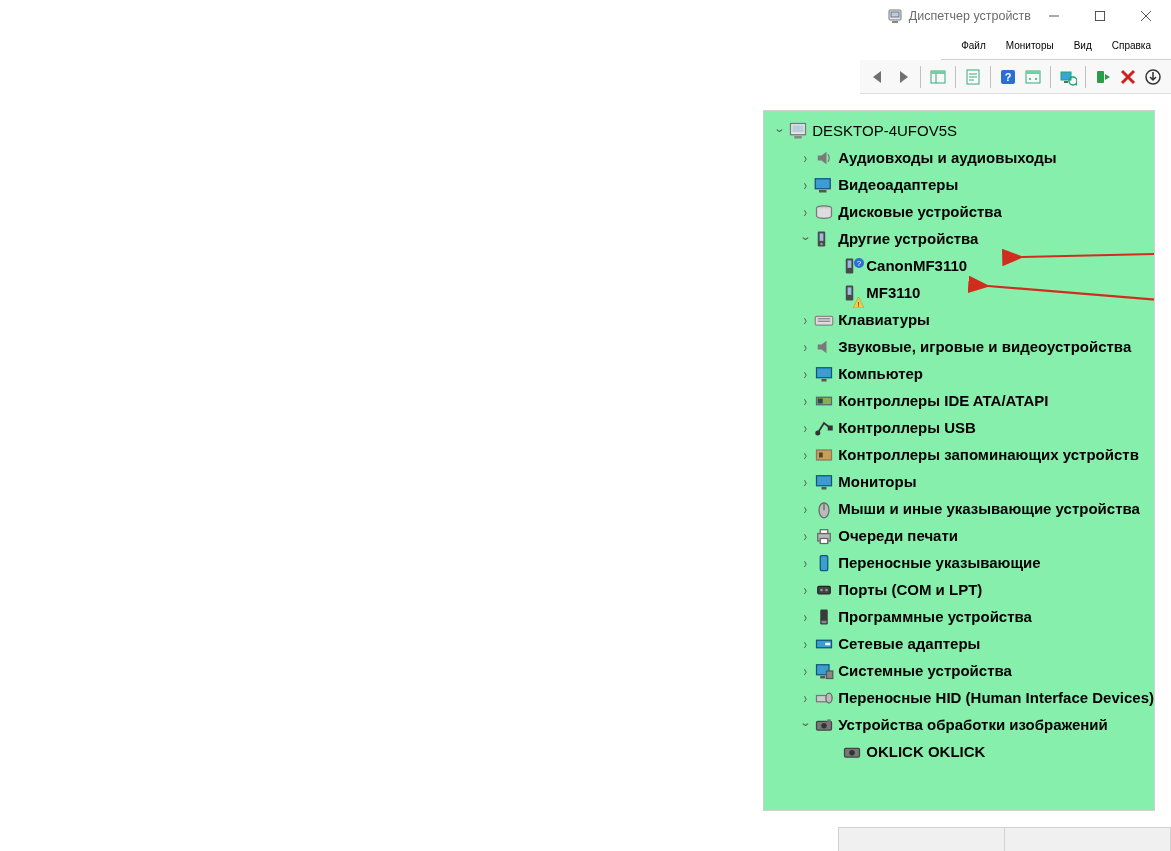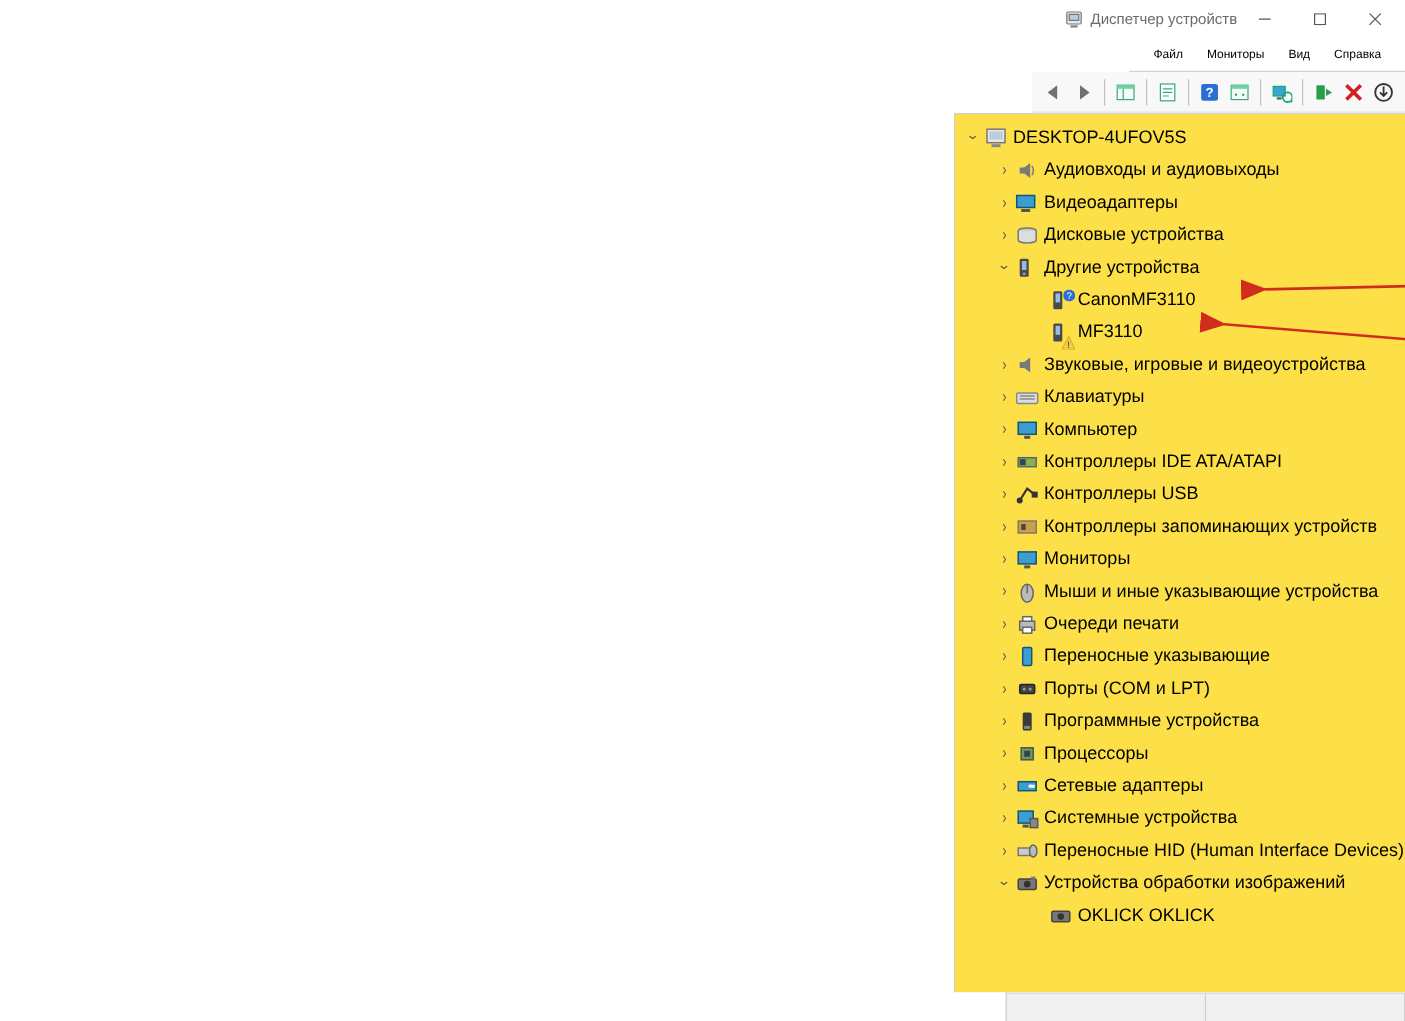--- a/index.html
+++ b/index.html
@@ -19,28 +19,28 @@
   .menubar .menu-item { padding:3px 10px; font-size:10px; color:#000;}
 
   
   .toolbar { height:34px; background:#f8f8f8; display:flex; align-items:center; padding:3px 6px; gap:1px; border-bottom:1px solid #e0e0e0;}
   .tbtn { width:24px; height:24px; display:flex; align-items:center; justify-content:center; border-radius:2px;}
   .tsep { width:1px; height:22px; background:#c0c0c0; margin:0 4px;}
   .tbtn svg { width:18px; height:18px;}
 
   
   .body-area { flex:1; display:flex; flex-direction:column; background:#fff; overflow:hidden; position:relative;}
-  .tree-scroll { flex:1; overflow-y:scroll; border:1px solid #d0d0d0; margin:0; background:#fde047; position:relative; }
+  .tree-scroll { flex:1; overflow-y:scroll; border:1px solid #d0d0d0; margin:16px; background:#86efac; position:relative; }
   .tree { padding:6px 0 6px 4px; position:relative;}
   .tnode { display:flex; align-items:center; height:27px; font-size:15px; }
   .tnode .twisty { width:18px; height:18px; display:flex; align-items:center; justify-content:center; color:#5a5a5a; font-size:11px;}
   .tnode .twisty.open::before { content:"⌄"; transform:translateY(-2px) scaleX(1.3); display:inline-block;}
   .tnode .twisty.closed::before { content:"›"; transform:scaleY(1.3); display:inline-block;}
   .tnode .nico { width:20px; height:20px; margin-right:4px; display:flex; align-items:center; justify-content:center; position:relative;}
-  .tnode .nlabel { white-space:nowrap; }
+  .tnode .nlabel { white-space:nowrap;font-weight:bold; }
   .d0 { padding-left:2px;}
   .d1 { padding-left:28px;}
   .d2 { padding-left:56px;}
   .tnode.bold .nlabel { font-weight:400;}
 
   
   .statusbar { height:24px; background:#f0f0f0; border-top:1px solid #d0d0d0; display:flex;}
   .statusbar .pane { border-right:1px solid #d0d0d0; }
   .statusbar .pane:first-child { flex:1;}
   .statusbar .pane.small { width:166px;}
@@ -257,40 +257,40 @@
                   <text x="5.5" y="9.5" text-anchor="middle" font-size="8" fill="#333">!</text>
                 </svg></span>
           </span>
           <span class="nlabel">MF3110</span>
         </div>
 
         <div class="tnode d1">
           <span class="twisty closed"></span>
           <span class="nico">
               <svg viewBox="0 0 16 16">
-                <path d="M3 6h3l4-3v10l-4-3H3z" fill="#7a7a7a"></path>
-              </svg>
-            </span>
-          <span class="nlabel">Звуковые, игровые и видеоустройства</span>
-        </div>
-        <div class="tnode d1">
-          <span class="twisty closed"></span>
-          <span class="nico">
-              <svg viewBox="0 0 16 16">
                 <rect x="1" y="5" width="14" height="7" rx="1" fill="#ddd" stroke="#888"></rect>
                 <line x1="3" y1="7" x2="13" y2="7" stroke="#888"></line>
                 <line x1="3" y1="9" x2="13" y2="9" stroke="#888"></line>
               </svg>
             </span>
           <span class="nlabel">Клавиатуры</span>
         </div>
         <div class="tnode d1">
           <span class="twisty closed"></span>
           <span class="nico">
               <svg viewBox="0 0 16 16">
+                <path d="M3 6h3l4-3v10l-4-3H3z" fill="#7a7a7a"></path>
+              </svg>
+            </span>
+          <span class="nlabel">Звуковые, игровые и видеоустройства</span>
+        </div>
+        <div class="tnode d1">
+          <span class="twisty closed"></span>
+          <span class="nico">
+              <svg viewBox="0 0 16 16">
                 <rect x="2" y="3" width="12" height="8" fill="#3c9dd0" stroke="#157"></rect>
                 <rect x="6" y="12" width="4" height="2" fill="#555"></rect>
               </svg>
             </span>
           <span class="nlabel">Компьютер</span>
         </div>
         <div class="tnode d1">
           <span class="twisty closed"></span>
           <span class="nico">
               <svg viewBox="0 0 16 16">
@@ -374,30 +374,20 @@
         </div>
         <div class="tnode d1">
           <span class="twisty closed"></span>
           <span class="nico">
               <svg viewBox="0 0 16 16">
                 <rect x="5" y="2" width="6" height="12" rx="1" fill="#3a3a3a"></rect>
                 <rect x="6" y="11" width="4" height="2" fill="#888"></rect>
               </svg>
             </span>
           <span class="nlabel">Программные устройства</span>
-        </div>
-        <div class="tnode d1">
-          <span class="twisty closed"></span>
-          <span class="nico">
-              <svg viewBox="0 0 16 16">
-                <rect x="4" y="4" width="8" height="8" fill="#7a9a4a" stroke="#456"></rect>
-                <rect x="6" y="6" width="4" height="4" fill="#345"></rect>
-              </svg>
-            </span>
-          <span class="nlabel">Процессоры</span>
         </div>
         <div class="tnode d1">
           <span class="twisty closed"></span>
           <span class="nico">
               <svg viewBox="0 0 16 16">
                 <rect x="2" y="5" width="12" height="6" fill="#3c9dd0" stroke="#157"></rect>
                 <rect x="9" y="7" width="4" height="2" fill="#fff"></rect>
               </svg>
             </span>
           <span class="nlabel">Сетевые адаптеры</span>

